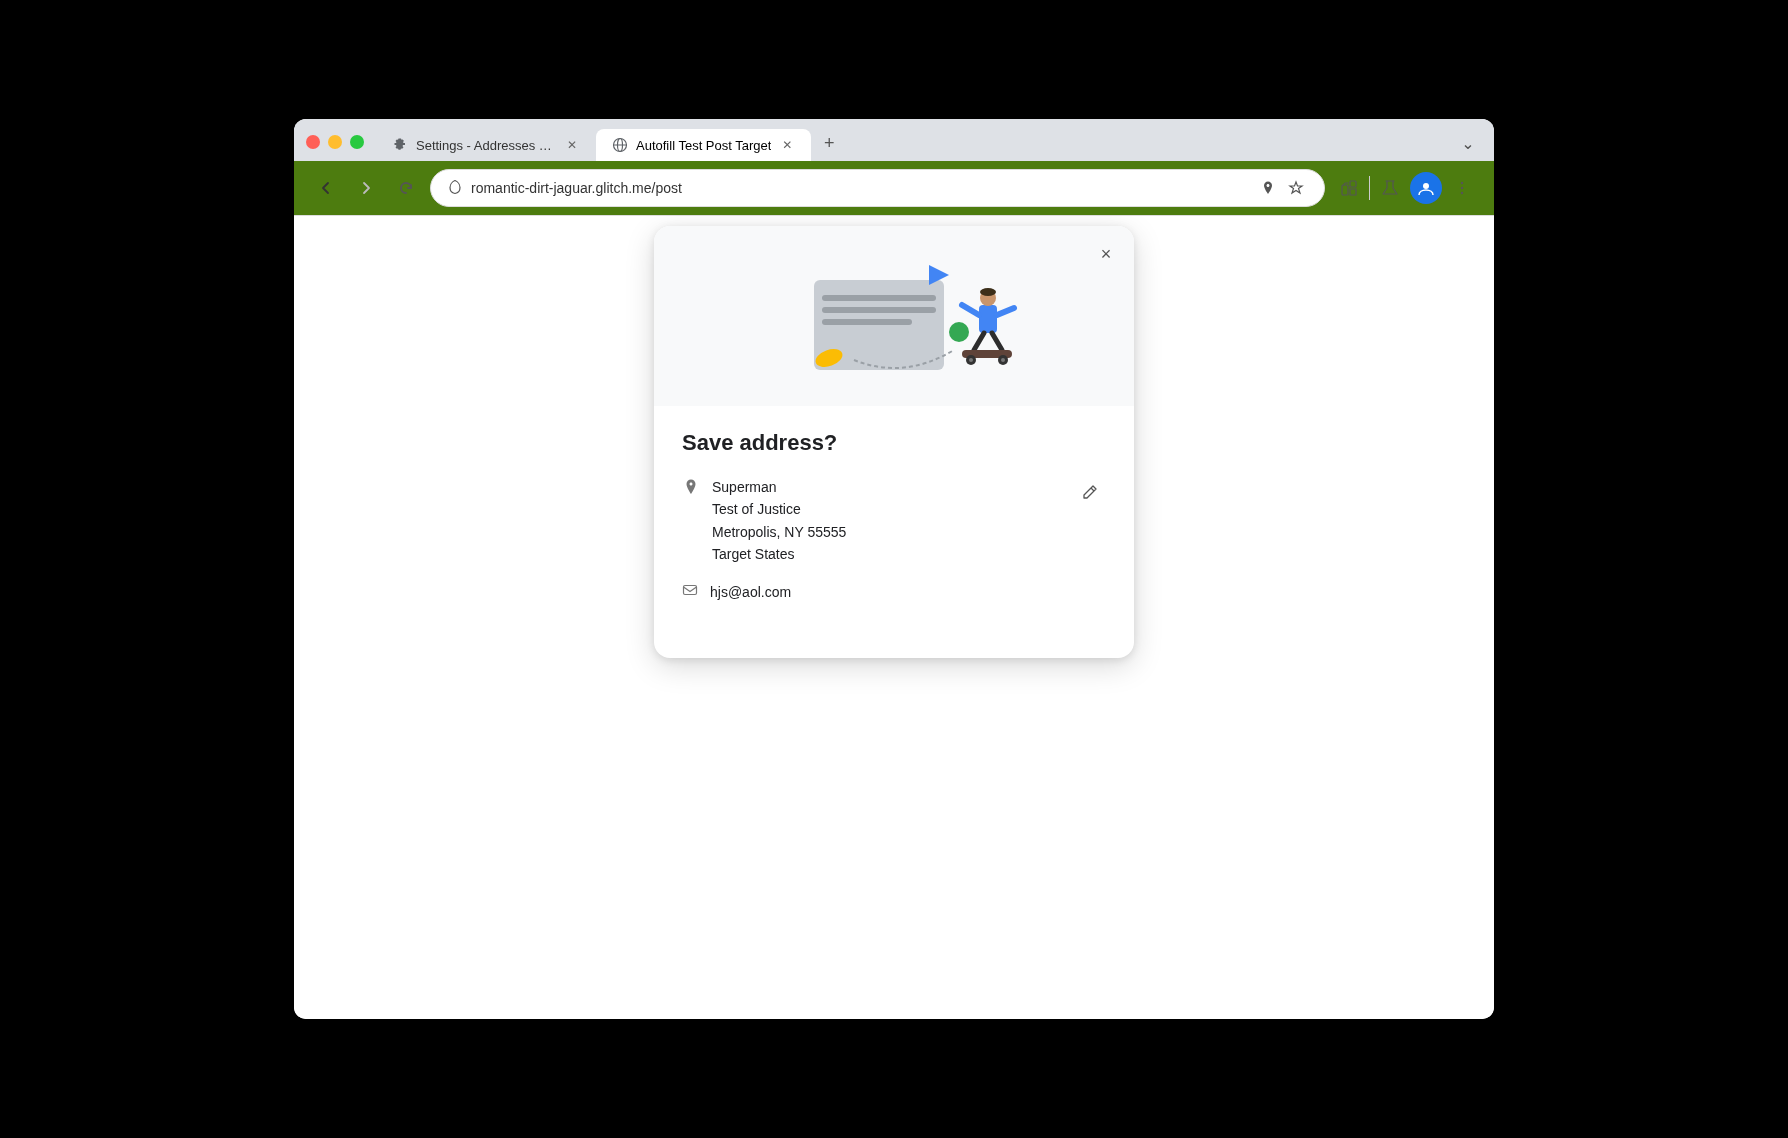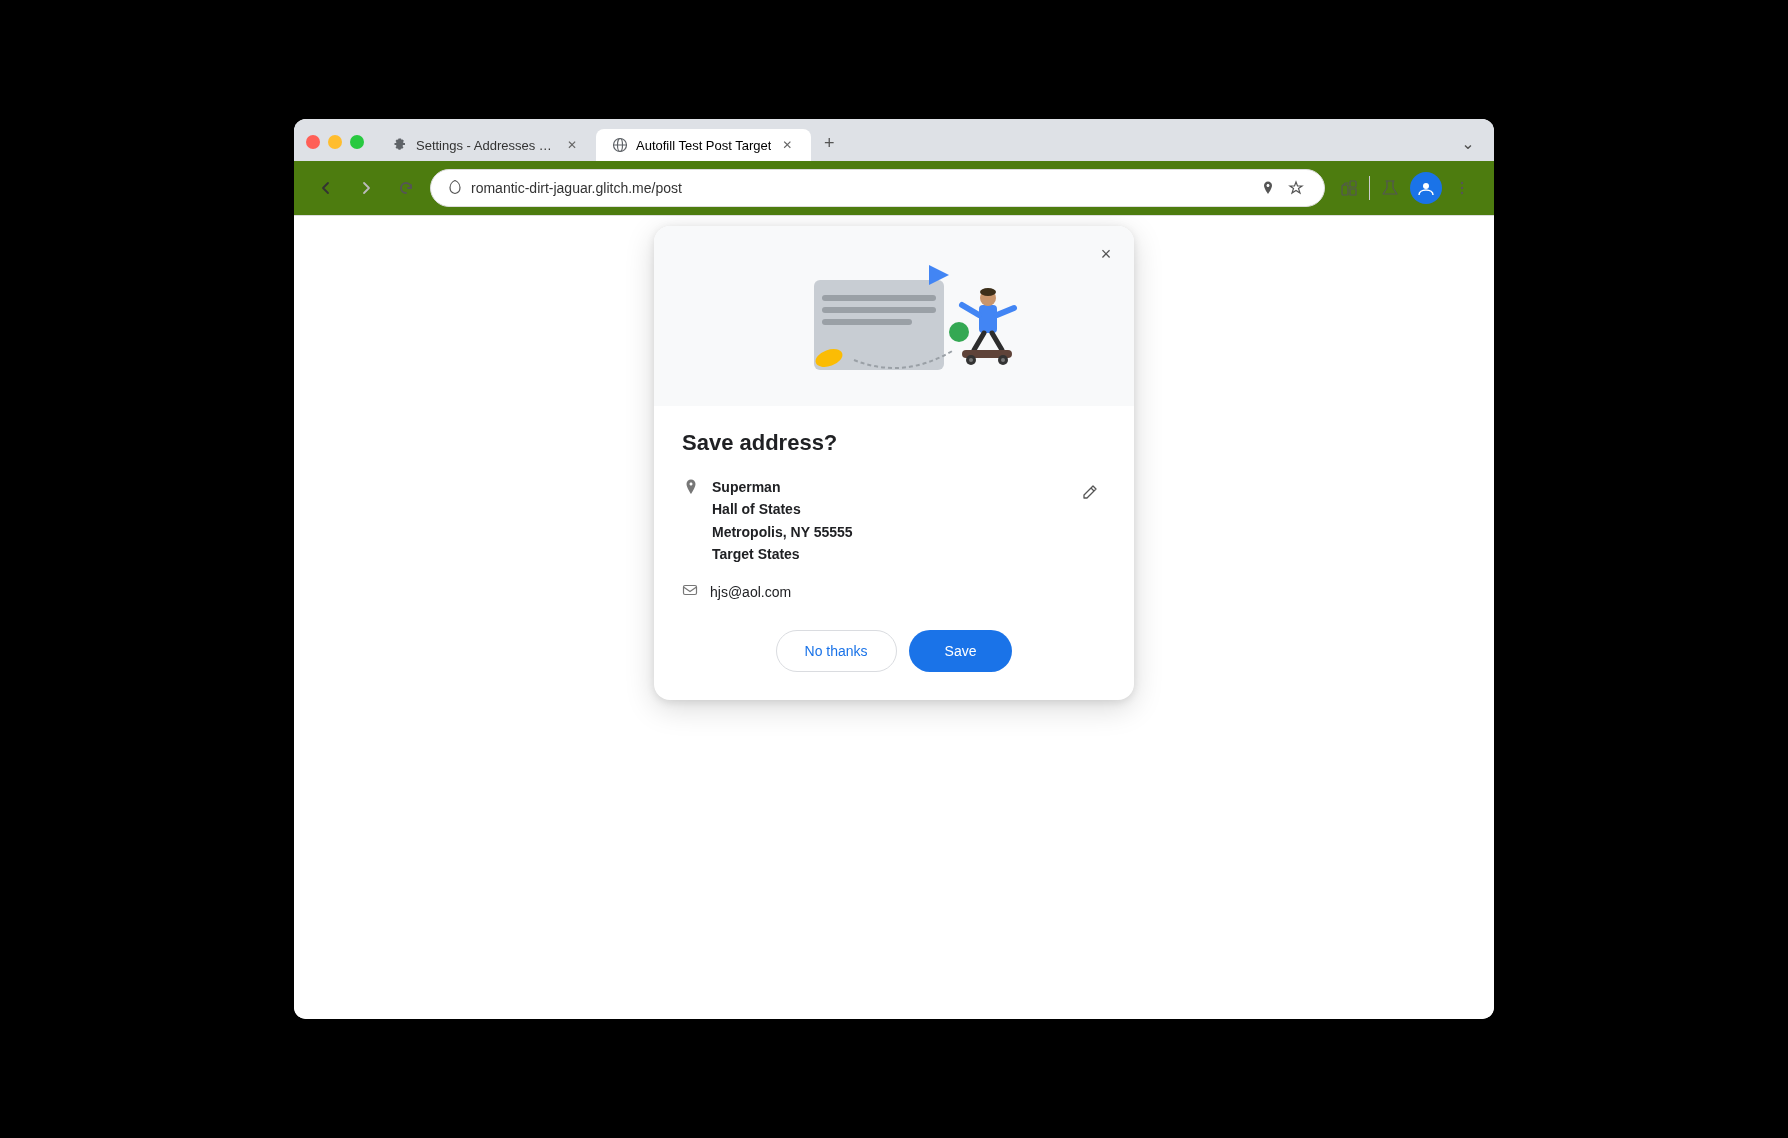--- a/index.html
+++ b/index.html
@@ -319,21 +319,20 @@
 
     .address-section-icon {
       color: #777;
       font-size: 18px;
       margin-top: 2px;
       flex-shrink: 0;
     }
 
     .address-details {
       flex: 1;
-      font-weight: bold;
     }
 
     .address-line {
       font-size: 14px;
       color: #202124;
       line-height: 1.6;
     }
 
     .edit-btn {
       width: 32px;
@@ -571,21 +570,21 @@
           <div class="popup-title">Save address?</div>
 
           <div class="address-section">
             <div class="address-section-icon">
               <svg width="18" height="18" viewBox="0 0 18 18" fill="none" xmlns="http://www.w3.org/2000/svg">
                 <path d="M9 1.5C6.5 1.5 4.5 3.5 4.5 6C4.5 9.5 9 16 9 16C9 16 13.5 9.5 13.5 6C13.5 3.5 11.5 1.5 9 1.5ZM9 7.5C8.2 7.5 7.5 6.8 7.5 6C7.5 5.2 8.2 4.5 9 4.5C9.8 4.5 10.5 5.2 10.5 6C10.5 6.8 9.8 7.5 9 7.5Z" fill="#777"></path>
               </svg>
             </div>
             <div class="address-details">
               <div class="address-line">Superman</div>
-              <div class="address-line">Hall of States</div>
+              <div class="address-line">Test of Justice</div>
               <div class="address-line">Metropolis, NY 55555</div>
               <div class="address-line">Target States</div>
             </div>
             <div class="edit-btn">
               <svg width="16" height="16" viewBox="0 0 16 16" fill="none" xmlns="http://www.w3.org/2000/svg">
                 <path d="M11 2L14 5L5 14H2V11L11 2Z" stroke="#555" stroke-width="1.3" fill="none" stroke-linejoin="round"></path>
                 <line x1="9" y1="4" x2="12" y2="7" stroke="#555" stroke-width="1.3"></line>
               </svg>
             </div>
           </div>
@@ -593,23 +592,19 @@
           <div class="email-section">
             <div class="email-icon">
               <svg width="16" height="16" viewBox="0 0 16 16" fill="none" xmlns="http://www.w3.org/2000/svg">
                 <rect x="1.5" y="3.5" width="13" height="9" rx="1.5" stroke="#777" stroke-width="1.2" fill="none"></rect>
                 <path d="M1.5 5L8 9.5L14.5 5" stroke="#777" stroke-width="1.2" fill="none"></path>
               </svg>
             </div>
             <span class="email-text">hjs@aol.com</span>
           </div>
 
-          <div class="popup-actions">
-            <button class="btn-no-thanks">No thanks</button>
-            <button class="btn-save">Save</button>
-          </div>
         </div>
 
       </div>
     </div>
   </div>
 
 </div>
 
 </body></html>

